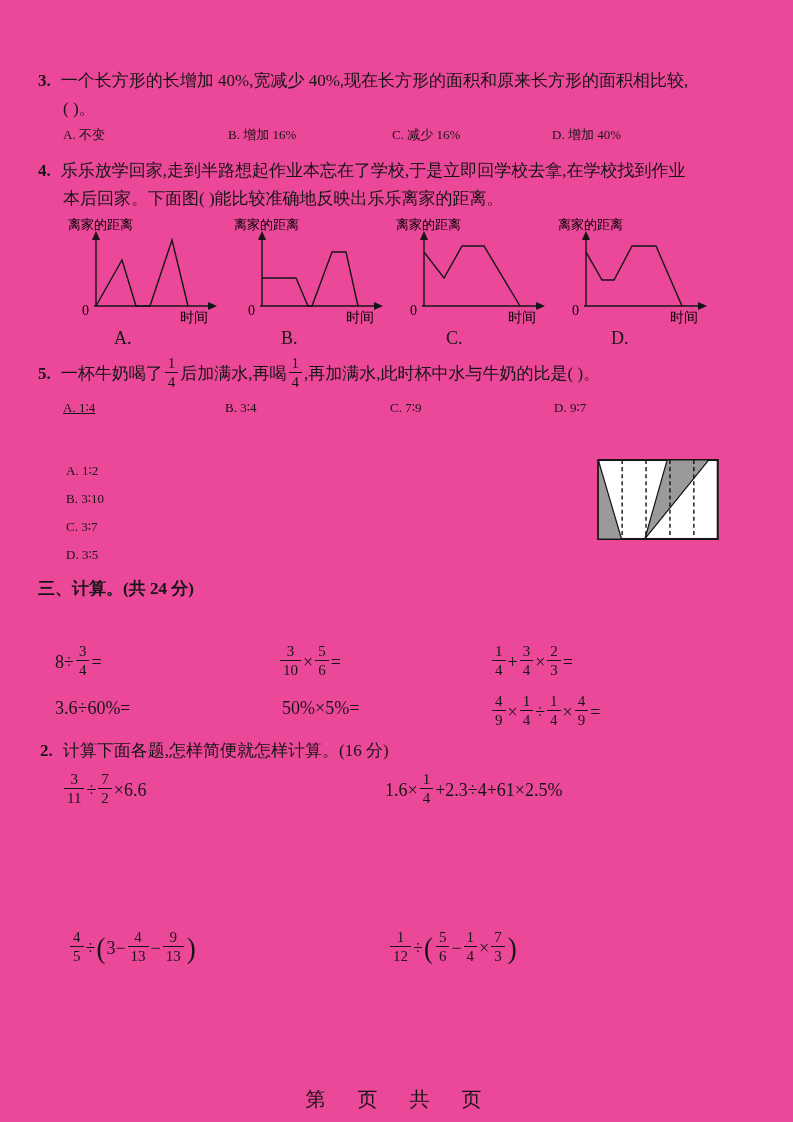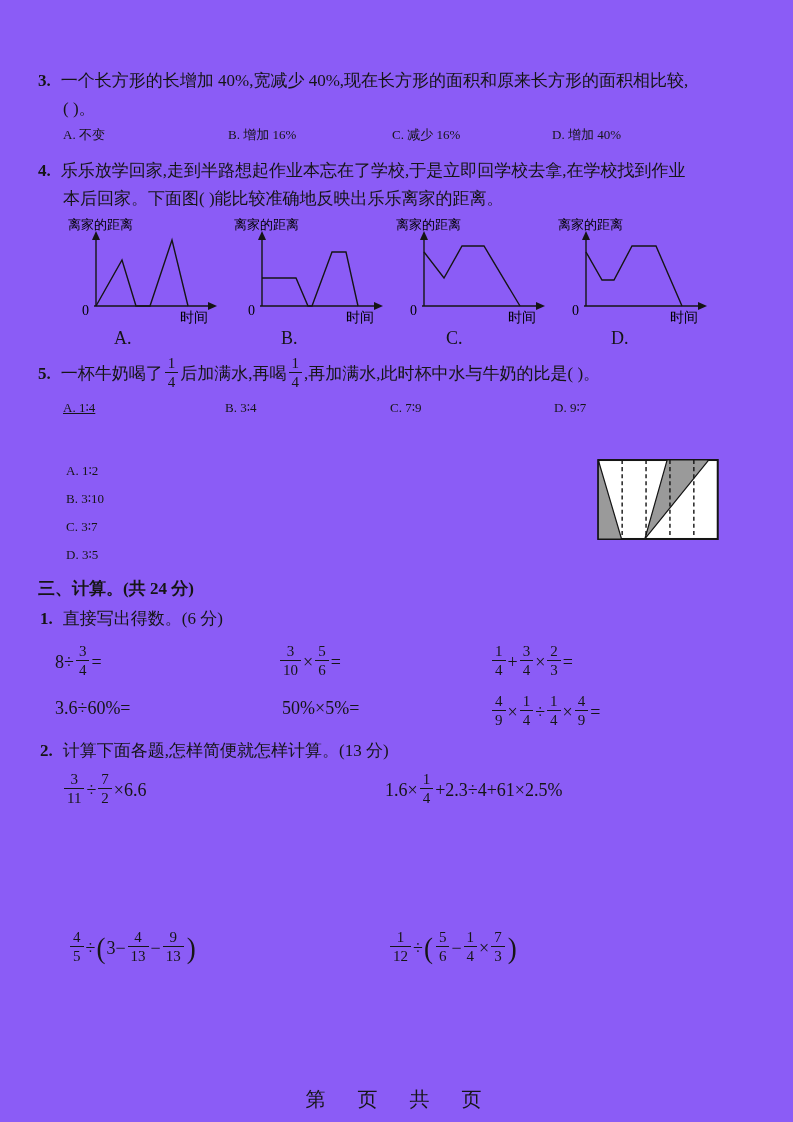--- a/index.html
+++ b/index.html
@@ -1,18 +1,18 @@
 <!DOCTYPE html>
 <html><head>
 <meta charset="utf-8">
 <style>
   html,body { margin:0; padding:0; background:#e8e8e8; }
   .page {
     position:relative; width:793px; height:1122px; margin:0 auto;
-    background:#8b5cf6; color:#151515;
+    background:#ec4899; color:#151515;
     font-family:"Liberation Serif","DejaVu Serif",serif;
     overflow:hidden;
   }
   .line { position:absolute; font-size:17px; line-height:22px; white-space:nowrap; }
   .qnum { font-weight:bold; margin-right:10px; }
   .heading { font-weight:bold; }
   .opt { position:absolute; font-size:13px; white-space:nowrap;text-align:center; }
   .expr { position:absolute; font-size:18px; line-height:24px; white-space:nowrap; }
   .expr .txt { vertical-align:middle; }
   .frac { display:inline-block; vertical-align:middle; text-align:center;
@@ -123,32 +123,29 @@
       <polygon points="47,79 69,1 110,1" fill="#9a9a9a" stroke="#151515" stroke-width="1.2"></polygon>
       <line x1="24.6" y1="1" x2="24.6" y2="79" stroke="#151515" stroke-width="1.4" stroke-dasharray="4,3"></line>
       <line x1="48.2" y1="1" x2="48.2" y2="79" stroke="#151515" stroke-width="1.4" stroke-dasharray="4,3"></line>
       <line x1="71.8" y1="1" x2="71.8" y2="79" stroke="#151515" stroke-width="1.4" stroke-dasharray="4,3"></line>
       <line x1="95.4" y1="1" x2="95.4" y2="79" stroke="#151515" stroke-width="1.4" stroke-dasharray="4,3"></line>
     </svg>
   </div>
 
   <div class="line heading" style="left:38px; top:578px;">三、计算。(共 24 分)</div>
 
-  <div class="line" style="left:40px; top:608px;">
-    <span class="qnum">1.</span><span>直接写出得数。(6 分)</span>
-  </div>
   <div class="expr" style="left:55px; top:644px;"><span class="txt">8÷</span><span class="frac"><span class="num">3</span><span class="den">4</span></span><span class="txt">=</span></div>
   <div class="expr" style="left:278px; top:644px;"><span class="frac"><span class="num">3</span><span class="den">10</span></span><span class="txt">×</span><span class="frac"><span class="num">5</span><span class="den">6</span></span><span class="txt">=</span></div>
   <div class="expr" style="left:490px; top:644px;"><span class="frac"><span class="num">1</span><span class="den">4</span></span><span class="txt">+</span><span class="frac"><span class="num">3</span><span class="den">4</span></span><span class="txt">×</span><span class="frac"><span class="num">2</span><span class="den">3</span></span><span class="txt">=</span></div>
   <div class="expr" style="left:55px; top:694px;"><span class="txt">3.6÷60%=</span></div>
   <div class="expr" style="left:282px; top:694px;"><span class="txt">50%×5%=</span></div>
   <div class="expr" style="left:490px; top:694px;"><span class="frac"><span class="num">4</span><span class="den">9</span></span><span class="txt">×</span><span class="frac"><span class="num">1</span><span class="den">4</span></span><span class="txt">÷</span><span class="frac"><span class="num">1</span><span class="den">4</span></span><span class="txt">×</span><span class="frac"><span class="num">4</span><span class="den">9</span></span><span class="txt">=</span></div>
 
   <div class="line" style="left:40px; top:740px;">
-    <span class="qnum">2.</span><span>计算下面各题,怎样简便就怎样计算。(13 分)</span>
+    <span class="qnum">2.</span><span>计算下面各题,怎样简便就怎样计算。(16 分)</span>
   </div>
   <div class="expr" style="left:62px; top:772px;"><span class="frac"><span class="num">3</span><span class="den">11</span></span><span class="txt">÷</span><span class="frac"><span class="num">7</span><span class="den">2</span></span><span class="txt">×6.6</span></div>
   <div class="expr" style="left:385px; top:772px;"><span class="txt">1.6×</span><span class="frac"><span class="num">1</span><span class="den">4</span></span><span class="txt">+2.3÷4+61×2.5%</span></div>
   <div class="expr" style="left:68px; top:930px;"><span class="frac"><span class="num">4</span><span class="den">5</span></span><span class="txt">÷</span><span class="paren">(</span><span class="txt">3−</span><span class="frac"><span class="num">4</span><span class="den">13</span></span><span class="txt">−</span><span class="frac"><span class="num">9</span><span class="den">13</span></span><span class="paren">)</span></div>
   <div class="expr" style="left:388px; top:930px;"><span class="frac"><span class="num">1</span><span class="den">12</span></span><span class="txt">÷</span><span class="paren">(</span><span class="frac"><span class="num">5</span><span class="den">6</span></span><span class="txt">−</span><span class="frac"><span class="num">1</span><span class="den">4</span></span><span class="txt">×</span><span class="frac"><span class="num">7</span><span class="den">3</span></span><span class="paren">)</span></div>
 
   <div class="footer" style="top:1086px;">第　页　共　页</div>
 
 </div>
 

